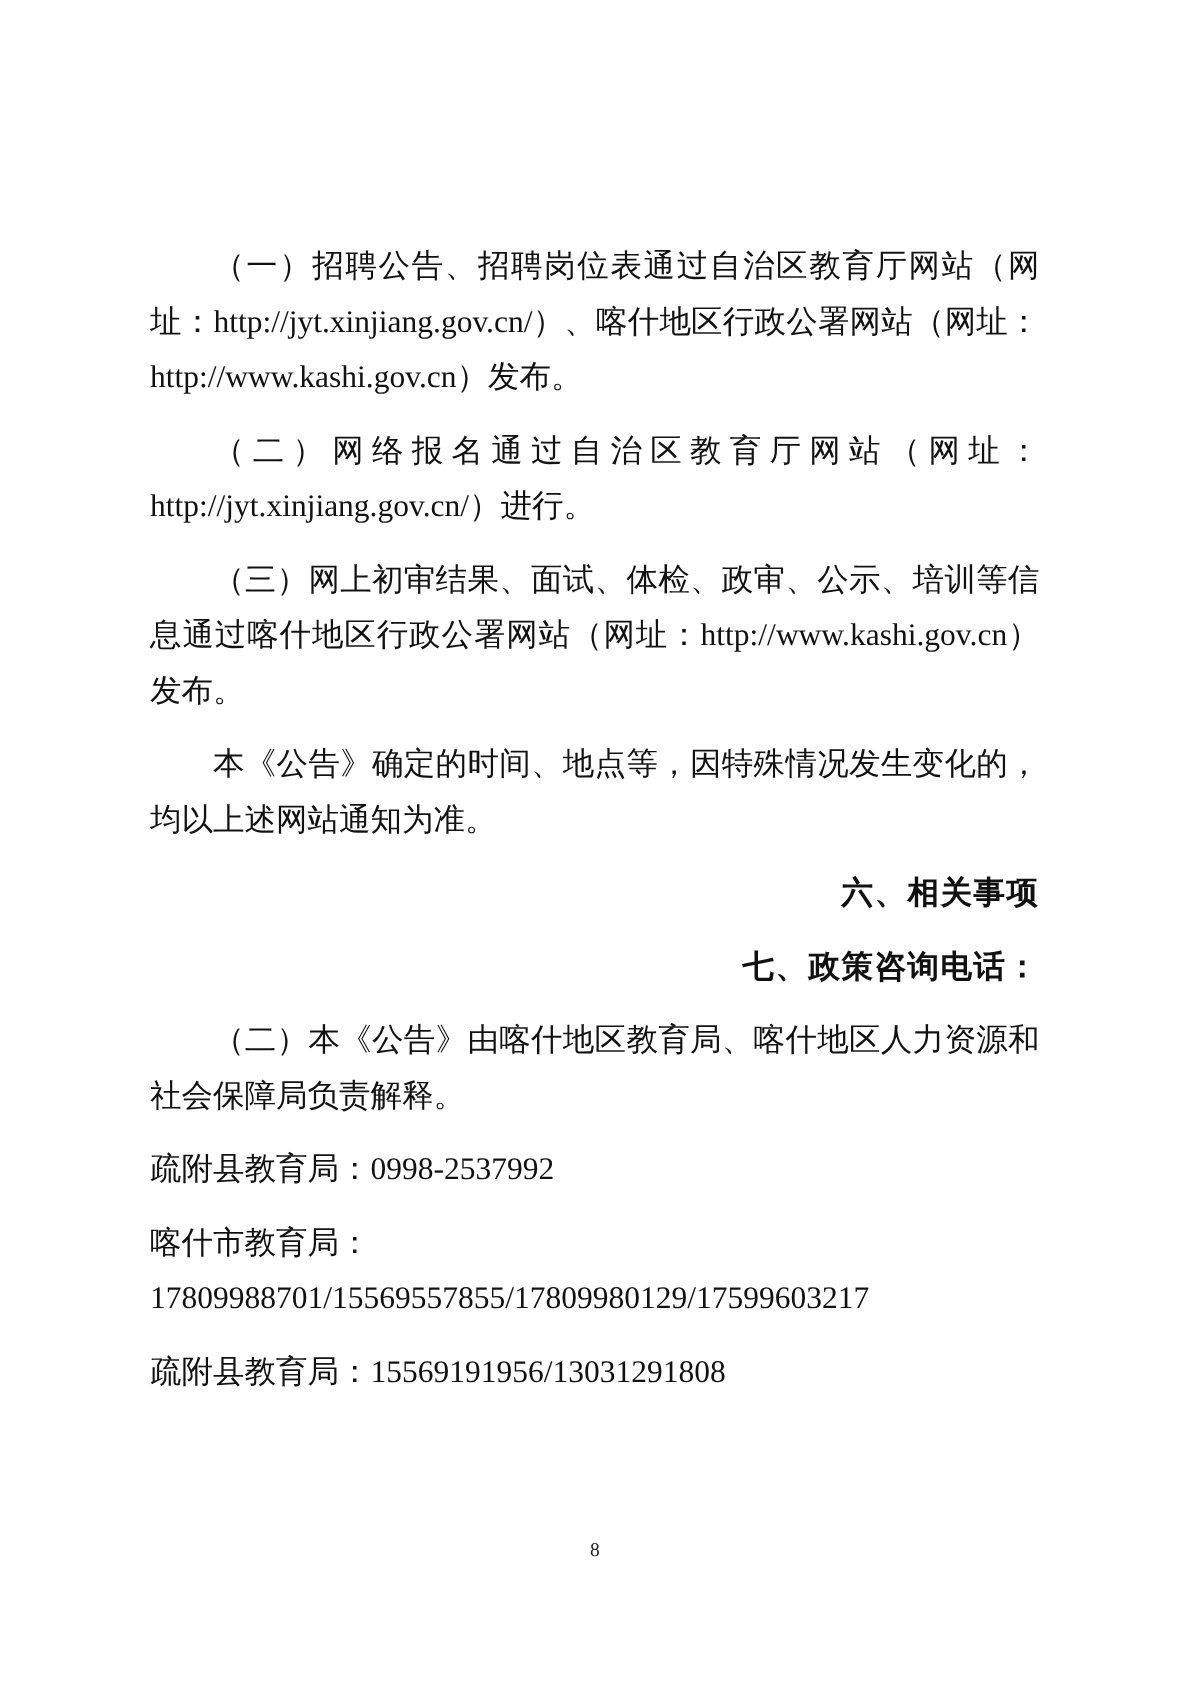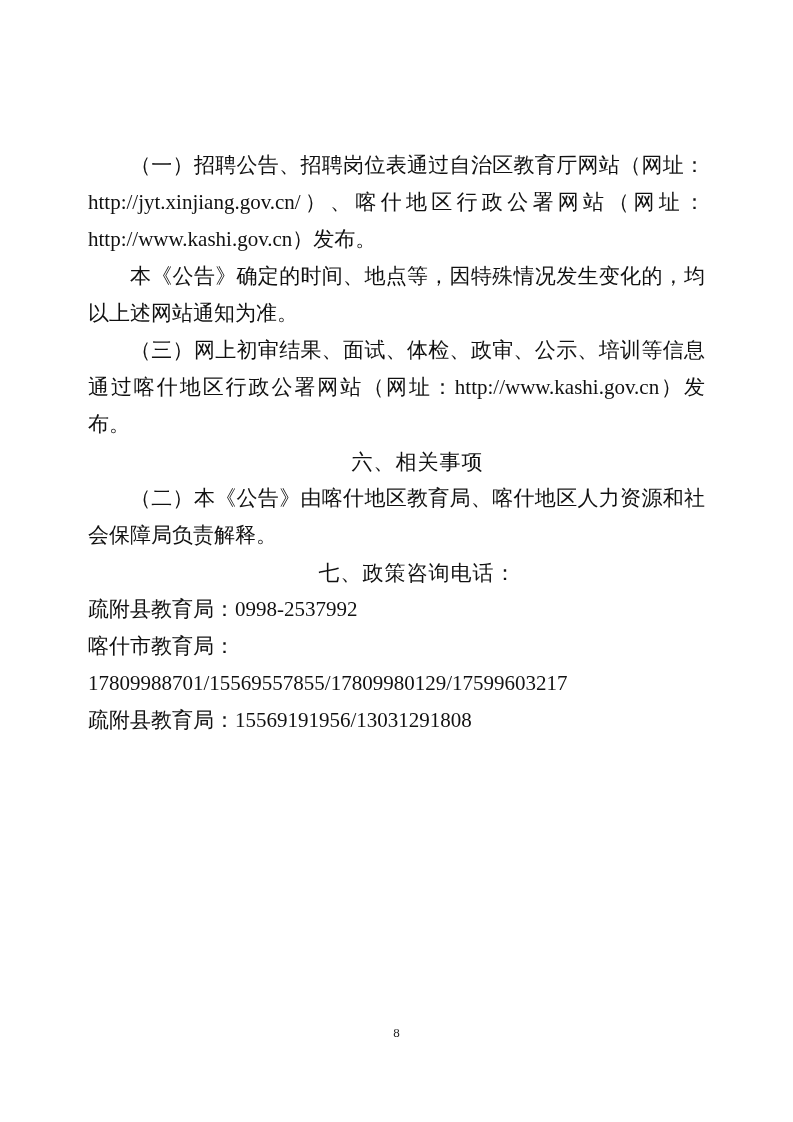--- a/index.html
+++ b/index.html
@@ -15,35 +15,35 @@
     color: #111111;
     overflow: hidden;
   }
   .content {
     position: absolute;
     left: 88px;
     top: 147px;
     width: 617px;
   }
   .para {
-    margin: 0;
+    margin: 12px;
     font-family: "Liberation Serif", "DejaVu Serif", serif;
     font-size: 21px;
     line-height: 37px;
     text-align: justify;
     color: #111111;
   }
   .para.body {
     text-indent: 2em;
   }
   .para.heading {
     font-family: "Liberation Sans", "DejaVu Sans", sans-serif;
-    font-weight: 400;
+    font-weight: 700;
     text-indent: 2em;
-    text-align: center;
+    text-align: right;
     letter-spacing: 1px;
   }
   .para.contact {
     text-indent: 0;
     text-align: left;
   }
   .url, .phones {
     font-family: "Liberation Serif", "DejaVu Serif", serif;
     text-align: center;
   }
@@ -60,31 +60,32 @@
   }
 </style>
 </head>
 <body>
 
 <div class="page">
   <div class="content">
 
     <p class="para body"><span>（一）招聘公告、招聘岗位表通过自治区教育厅网站（网址：</span><span class="url">http://jyt.xinjiang.gov.cn/</span><span>）、喀什地区行政公署网站（网址：</span><span class="url">http://www.kashi.gov.cn</span><span>）发布。</span></p>
 
+    <p class="para body"><span>（二）网络报名通过自治区教育厅网站（网址：</span><span class="url">http://jyt.xinjiang.gov.cn/</span><span>）进行。</span></p>
+
+    <p class="para body"><span>（三）网上初审结果、面试、体检、政审、公示、培训等信息通过喀什地区行政公署网站（网址：</span><span class="url">http://www.kashi.gov.cn</span><span>）发布。</span></p>
 
     <p class="para body">本《公告》确定的时间、地点等，因特殊情况发生变化的，均以上述网站通知为准。</p>
-
-    <p class="para body"><span>（三）网上初审结果、面试、体检、政审、公示、培训等信息通过喀什地区行政公署网站（网址：</span><span class="url">http://www.kashi.gov.cn</span><span>）发布。</span></p>
 
     <p class="para heading">六、相关事项</p>
 
 
+    <p class="para heading">七、政策咨询电话：</p>
+
     <p class="para body">（二）本《公告》由喀什地区教育局、喀什地区人力资源和社会保障局负责解释。</p>
-
-    <p class="para heading">七、政策咨询电话：</p>
 
     <p class="para contact"><span>疏附县教育局：</span><span class="phones">0998-2537992</span></p>
 
     <p class="para contact"><span>喀什市教育局：</span><span class="phones">17809988701/15569557855/17809980129/17599603217</span></p>
 
 
     <p class="para contact"><span>疏附县教育局：</span><span class="phones">15569191956/13031291808</span></p>
 
 
   </div>

